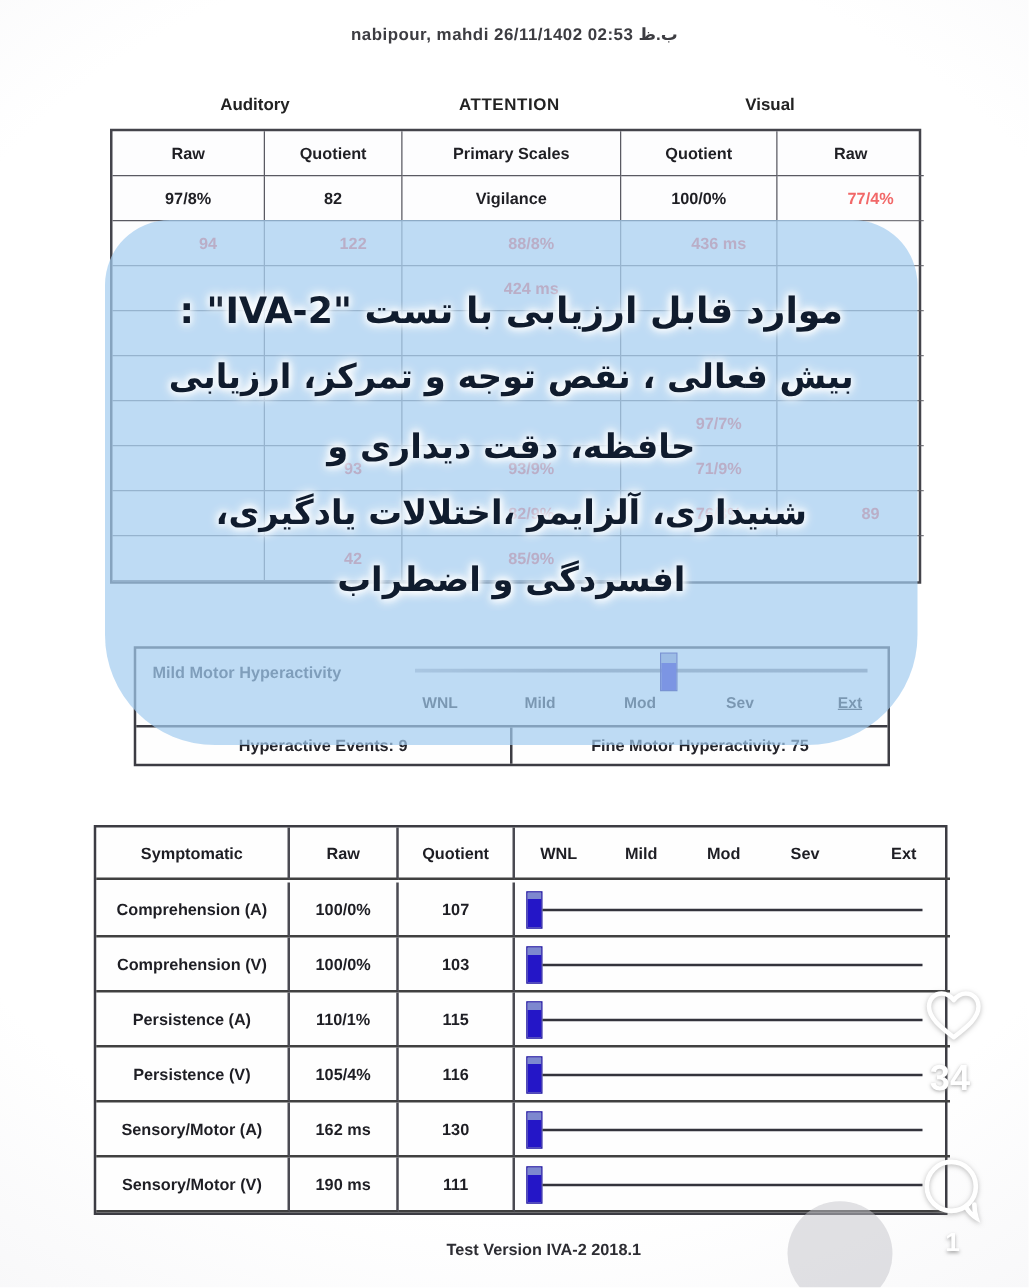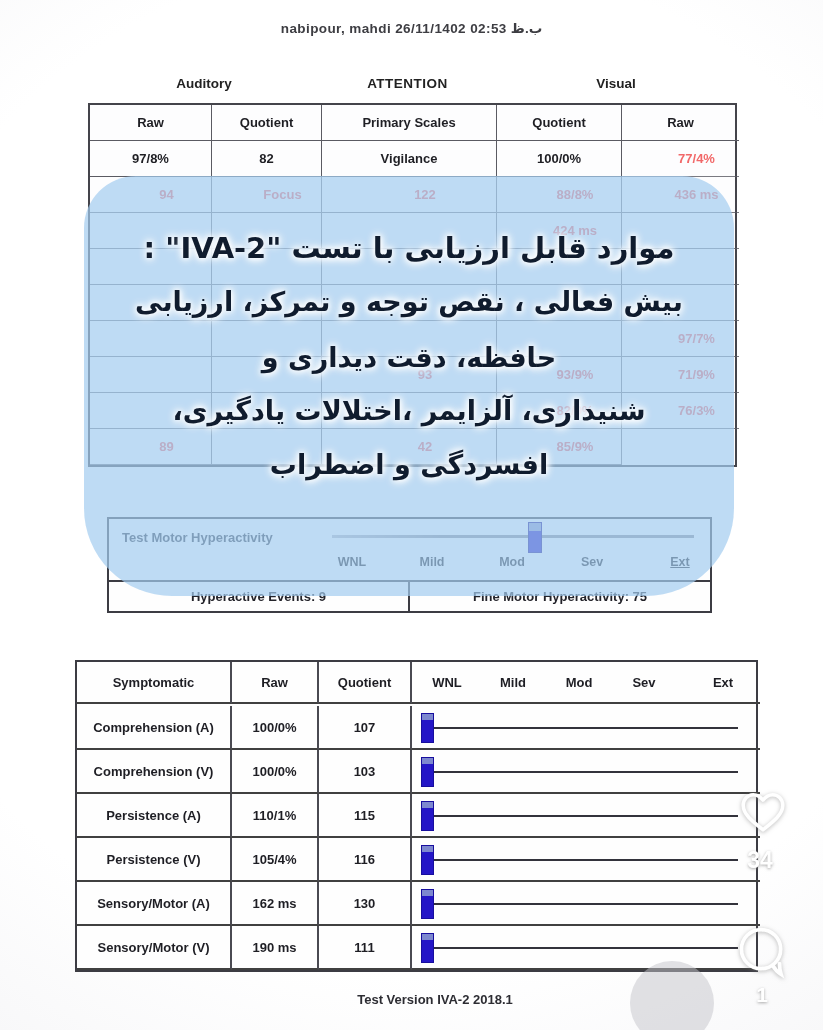--- a/index.html
+++ b/index.html
@@ -79,21 +79,21 @@
   
   .footer{position:absolute;top:992px;left:435px;transform:translateX(-50%);
     font-size:13px;font-weight:bold;color:#2d2d33;text-align:center;}
   .soc-circle{position:absolute;left:630px;top:961px;width:84px;height:84px;border-radius:50%;
     background:rgba(196,196,202,.5);z-index:8;}
   .icon{position:absolute;filter:drop-shadow(0 1px 2px rgba(120,120,120,.5));}
   .heart{left:735px;top:783px;}
   .bubble{left:733px;top:923px;}
   .cnt{position:absolute;color:#fff;font-weight:bold;text-align:center;
     text-shadow:0 1px 3px rgba(130,130,130,.7);z-index:10;}
-  .likes{left:728px;top:847px;width:64px;font-size:23px;}
+  .likes{left:728px;top:847px;width:64px;font-size:29px;}
   .comments{left:730px;top:983px;width:64px;font-size:21px;}
   .abs{position:absolute;z-index:10;}
 </style>
 </head>
 <body>
 
 <div id="canvas">
 
   <div class="hdr">nabipour, mahdi   26/11/1402  02:53 ب.ظ</div>
 
@@ -108,21 +108,20 @@
     <div class="c">Quotient</div>
     <div class="c">Raw</div>
 
     <div class="c">97/8%</div>
     <div class="c">82</div>
     <div class="c">Vigilance</div>
     <div class="c">100/0%</div>
 
     <div class="c f">77/4%</div>
     <div class="c f">94</div>
-    <div class="c f">Focus</div>
     <div class="c f">122</div>
     <div class="c f">88/8%</div>
 
     <div class="c f">436 ms</div>
     <div class="c f"></div>
     <div class="c f"></div>
     <div class="c f"></div>
     <div class="c f">424 ms</div>
 
     <div class="c f"></div>
@@ -165,21 +164,21 @@
   <div class="overlay">
     <div class="pl pl1">موارد قابل ارزیابی با تست "IVA-2" :</div>
     <div class="pl pl2">بیش فعالی ، نقص توجه و تمرکز، ارزیابی</div>
     <div class="pl pl3">حافظه، دقت دیداری و</div>
     <div class="pl pl4">شنیداری، آلزایمر ،اختلالات یادگیری،</div>
     <div class="pl pl5">افسردگی و اضطراب</div>
   </div>
 
   <div class="fm">
     <div class="fm-top">
-      <span class="fm-label">Test Motor Hyperactivity</span>
+      <span class="fm-label">Mild Motor Hyperactivity</span>
       <div class="track"></div>
       <div class="marker"></div>
       <span class="sl" style="left:243px">WNL</span>
       <span class="sl" style="left:323px">Mild</span>
       <span class="sl" style="left:403px">Mod</span>
       <span class="sl" style="left:483px">Sev</span>
       <span class="sl ext-u" style="left:571px">Ext</span>
     </div>
     <div class="fm-bottom">
       <div class="fm-cell lft">Hyperactive Events: 9</div>

